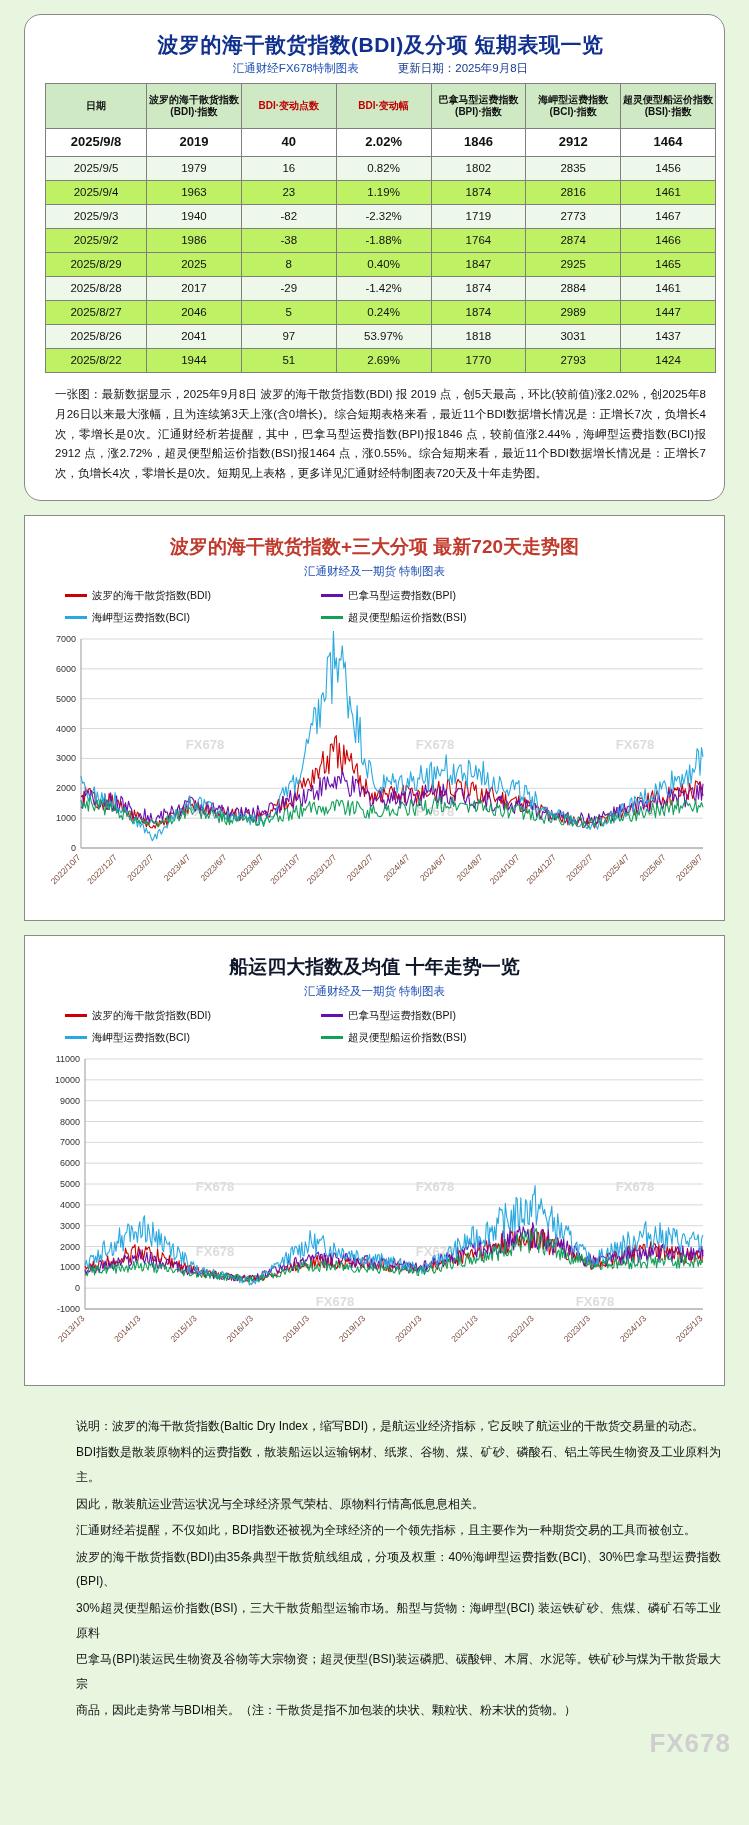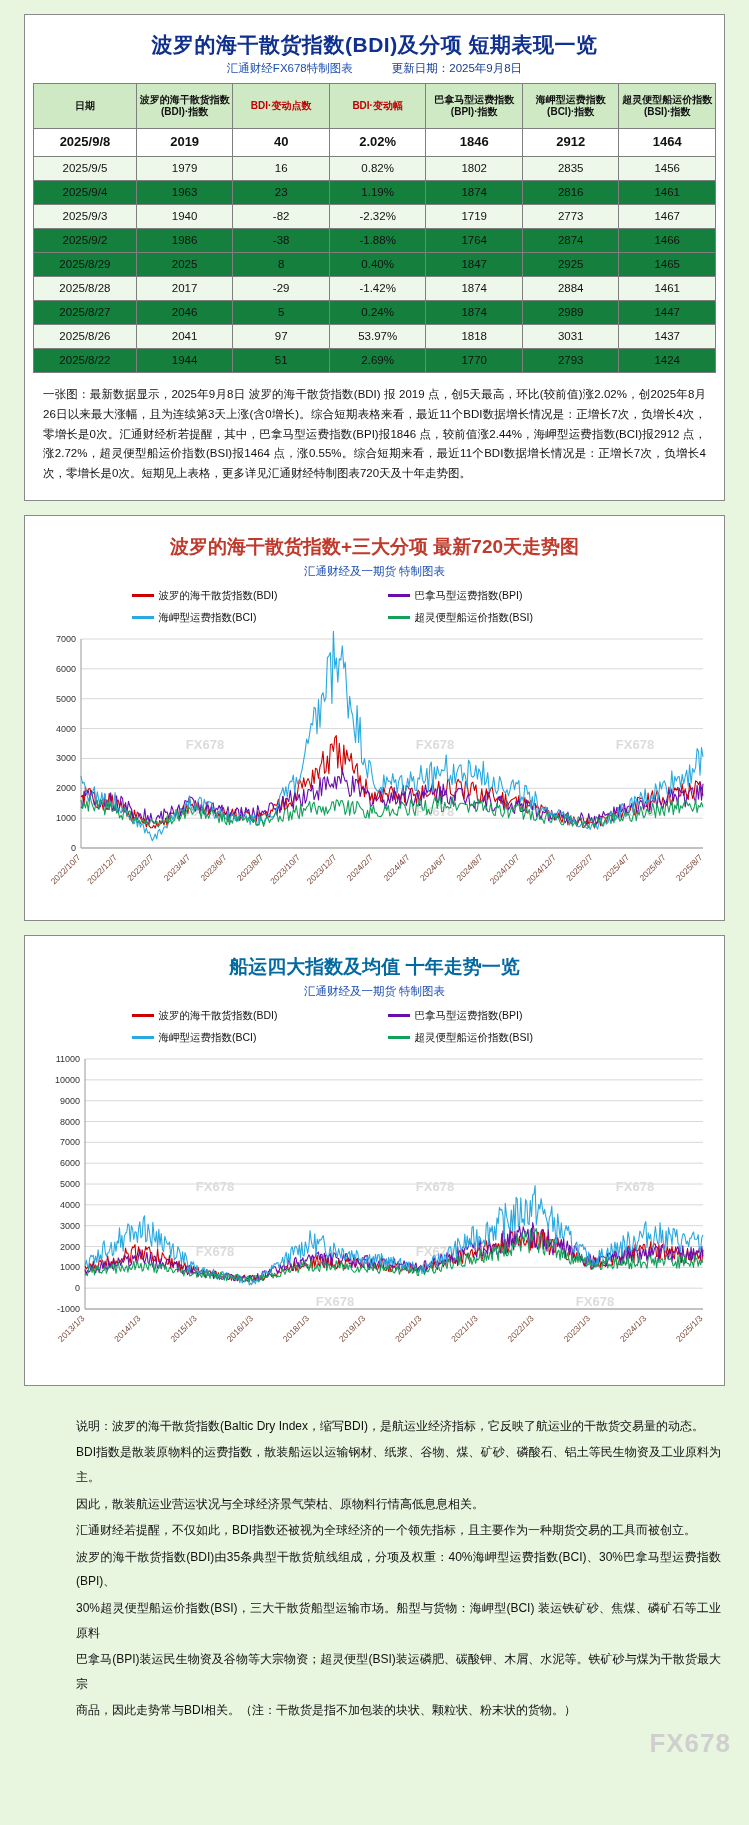--- a/index.html
+++ b/index.html
@@ -12,21 +12,21 @@
   .page{width:749px;position:relative;padding-bottom:10px;}
 
   
   .panel{
     background:#ffffff;
     border:1px solid #8a8a8a;
     margin:14px 24px;
   }
 
   
-  .tbl-panel{padding:6px 8px 10px 8px;}
+  .tbl-panel{padding:6px 8px 10px 20px;border-radius:17px;}
   .tbl-title{
     text-align:center;
     font-size:21px;
     font-weight:bold;
     color:#10308f;
     padding:10px 0 2px 0;
     letter-spacing:0.5px;
   }
   .tbl-sub{
     display:flex;
@@ -57,21 +57,21 @@
   }
   table.bdi thead th.g1{background:#cfe9c5;}
   table.bdi thead th.red{color:#c00000;}
   table.bdi tbody td{background:#eef8ea;height:19px;}
   table.bdi tbody tr.first td{
     background:#ffffff;
     font-weight:bold;
     font-size:13px;
     height:23px;
   }
-  table.bdi tbody tr.alt td{background:#15803d;}
+  table.bdi tbody tr.alt td{background:#bef264;}
   td.date{width:92px;}
   td.num{width:86px;}
 
   
   .note{
     font-size:11.5px;
     line-height:1.72;
     color:#111;
     padding:12px 10px 6px 10px;
     text-align:justify;
@@ -79,31 +79,30 @@
 
   
   .chart-panel{padding:10px 10px 14px 10px;}
   .chart-title{
     text-align:center;
     font-size:19px;
     font-weight:bold;
     color:#c0392b;
     padding-top:8px;
   }
-  .chart-title.blue{color:#0369a1;}
+  .chart-title.blue{color:#0f172a;}
   .chart-sub{
     text-align:center;
     font-size:11.5px;
     color:#1b4db3;
     padding:4px 0 6px 0;
   }
   .legend{
     display:flex;
     flex-wrap:wrap;
-    justify-content:center;
     gap:8px 26px;
     font-size:10.5px;
     padding:4px 30px 6px 30px;
   }
   .legend .li{display:flex;align-items:center;gap:5px;width:230px;}
   .legend .sw{width:22px;height:3px;display:inline-block;}
   .plot-wrap{position:relative;}
   svg{display:block;}
   .wm{
     fill:#dcdcdc;

